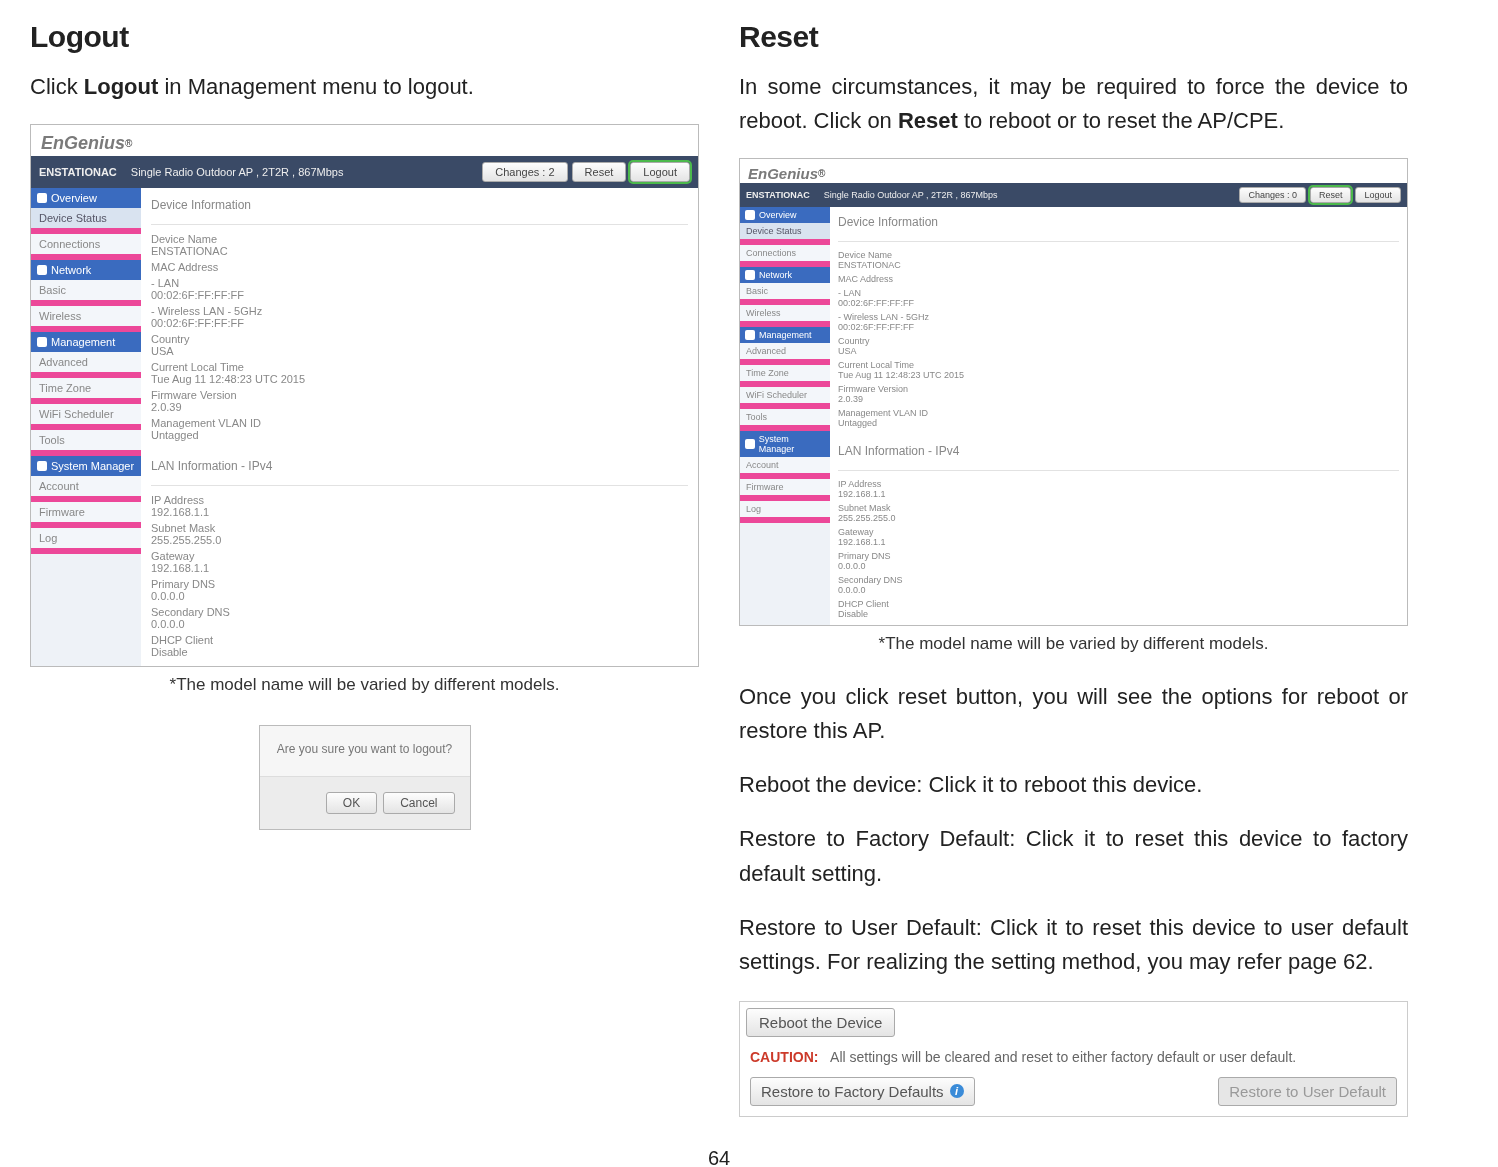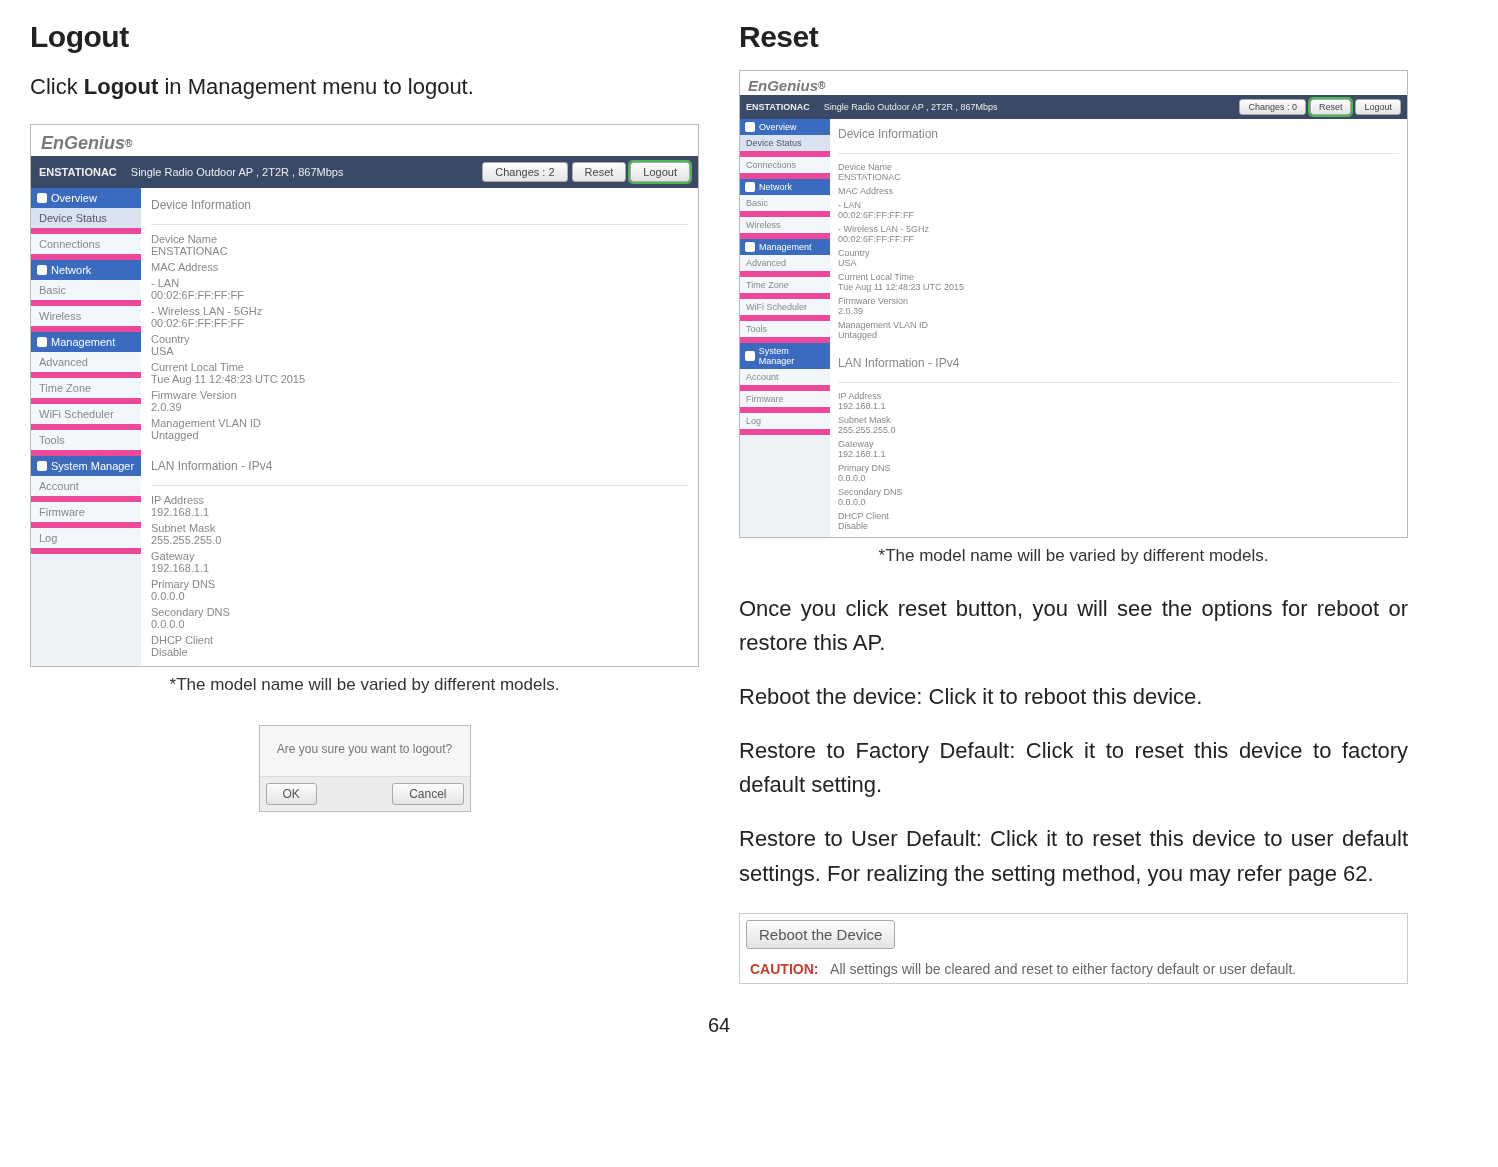--- a/index.html
+++ b/index.html
@@ -178,23 +178,23 @@
     color: #777;
   }
   .confirm .msg {
     padding: 16px 12px 20px 12px;
     text-align: center;
   }
   .confirm .btns {
     background: #ececec;
     border-top: 1px solid #ddd;
     display: flex;
-    justify-content: space-between;
+    justify-content: flex-end;
     gap: 6px;
-    padding: 6px;
+    padding: 15px;
   }
   .confirm .dbtn {
     background: linear-gradient(#fdfdfd,#e4e4e4);
     border: 1px solid #aaa;
     border-radius: 3px;
     padding: 3px 16px;
     color: #555;
     font-size: 12px;
   }
 
@@ -380,20 +380,23 @@
       <div class="btns">
         <span class="dbtn">OK</span>
         <span class="dbtn">Cancel</span>
       </div>
     </div>
   </div>
 
   <div class="col">
     <h2>Reset</h2>
 
+    <p class="body">
+      <span>In some circumstances, it may be required to force the device to reboot. Click on </span><span class="b">Reset</span><span> to reboot or to reset the AP/CPE.</span>
+    </p>
 
     <div class="shot small">
       <div class="topbar">
         <span class="brand">EnGenius</span>
           <span class="reg">®</span>
       </div>
       <div class="bar2">
         <span class="model">ENSTATIONAC</span>
         <span>Single Radio Outdoor AP , 2T2R , 867Mbps</span>
         <span class="spacer"></span>
@@ -497,18 +500,25 @@
     <p class="body">Restore to User Default: Click it to reset this device to user default settings. For realizing the setting method, you may refer page 62.</p>
 
     <div class="reboot-panel">
       <div>
         <span class="rb-btn">Reboot the Device</span>
       </div>
       <div class="caution-row">
         <span class="c">CAUTION:</span>
         &nbsp;&nbsp;<span>All settings will be cleared and reset to either factory default or user default.</span>
       </div>
+      <div class="action-row">
+        <span class="rb2">
+          <span>Restore to Factory Defaults</span>
+          <span class="info-icon">i</span>
+        </span>
+        <span class="rb2 disabled">Restore to User Default</span>
+      </div>
     </div>
   </div>
 
 </div>
 
 <div class="page-num">64</div>
 
 </body></html>

